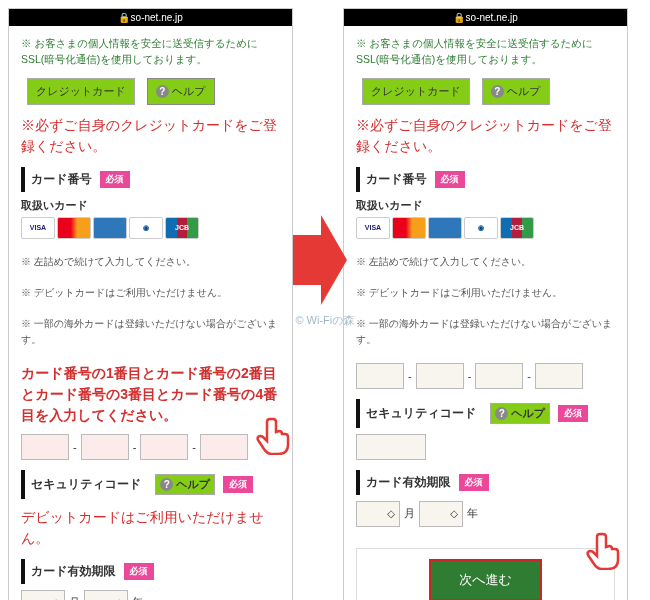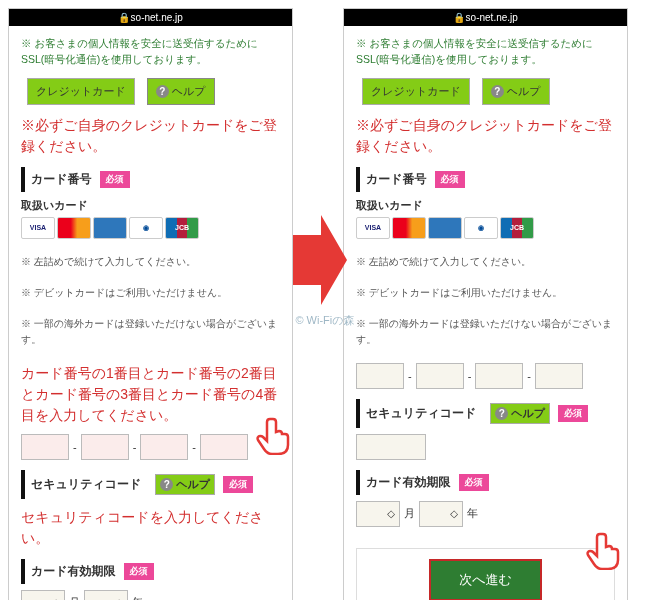--- a/index.html
+++ b/index.html
@@ -64,38 +64,38 @@
         <div class="cc visa">VISA</div>
         <div class="cc mc"></div>
         <div class="cc amex"></div>
         <div class="cc diners">◉</div>
         <div class="cc jcb">JCB</div>
       </div>
       <div class="bul">※ 左詰めで続けて入力してください。</div>
       <div class="bul">※ デビットカードはご利用いただけません。</div>
       <div class="bul">※ 一部の海外カードは登録いただけない場合がございます。</div>
 
-      <div class="redwarn" style="font-weight:normal;">カード番号の1番目とカード番号の2番目とカード番号の3番目とカード番号の4番目を入力してください。</div>
+      <div class="redwarn" style="font-weight:bold;">カード番号の1番目とカード番号の2番目とカード番号の3番目とカード番号の4番目を入力してください。</div>
 
       <div class="cardnum">
         <input class="txt err" style=""> -
         <input class="txt err" style=""> -
         <input class="txt err" style=""> -
         <input class="txt err" style="">
       </div>
 
       <div class="section-h">
         <span>セキュリティコード</span>
         <span class="tab help" style="padding:2px 4px;">
             <span class="help-q">?</span>
             <span>ヘルプ</span>
           </span>
         <span class="req">必須</span>
       </div>
-      <div class="redwarn">セキュリティコードを入力してください。</div>
+      <div class="redwarn">デビットカードはご利用いただけません。</div>
 
       <div class="section-h">
         <span>カード有効期限</span>
         <span class="req">必須</span>
       </div>
       <div class="exprow">
         <div class="sel">◇</div>
           <span>月</span>
         <div class="sel">◇</div>
           <span>年</span>

